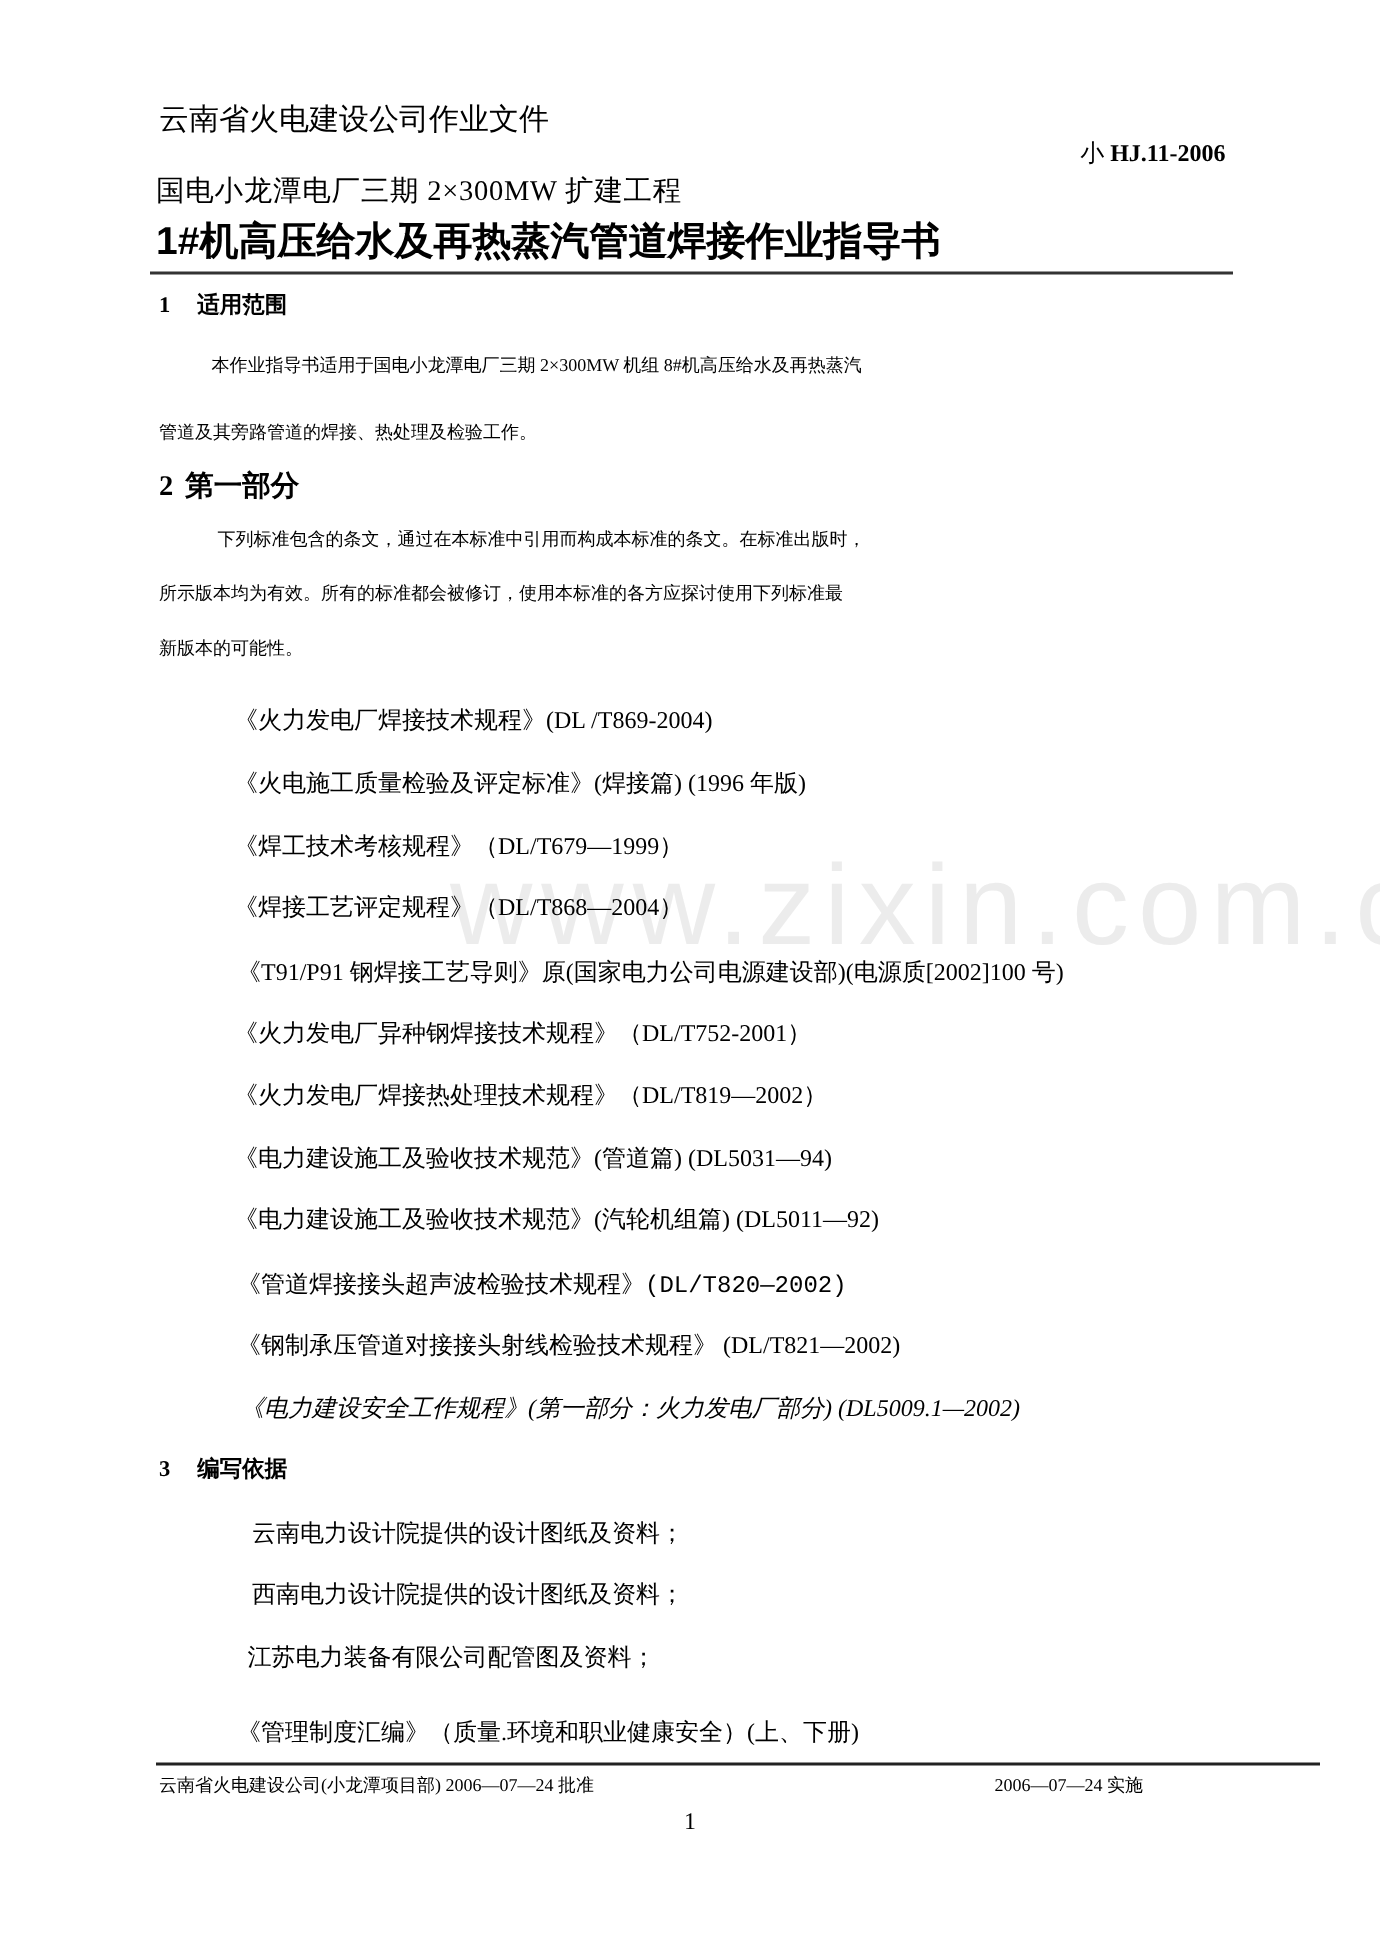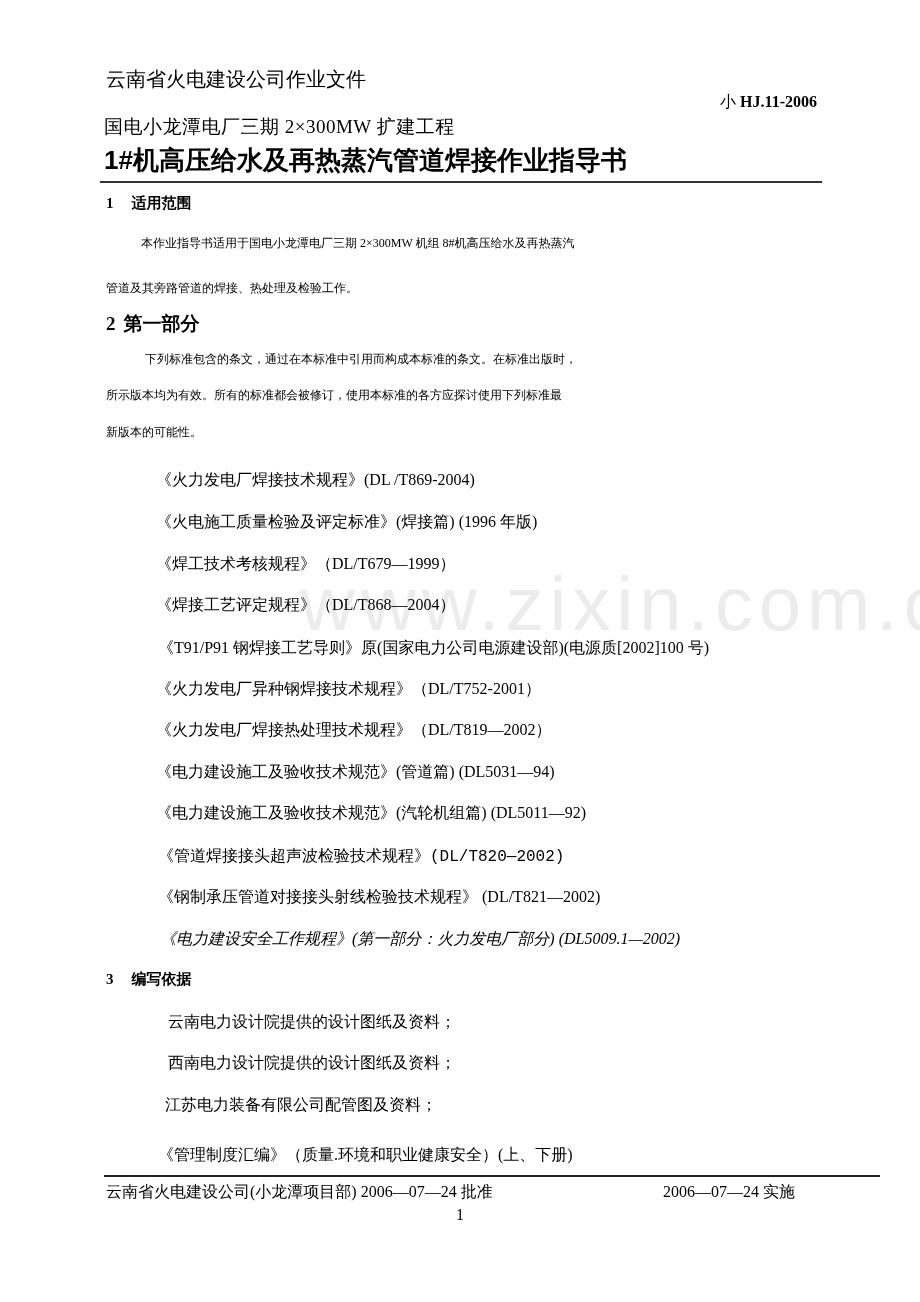--- a/index.html
+++ b/index.html
@@ -64,21 +64,21 @@
       font-size: 16px;
       text-align: right;
     }
     .page-rule {
       position: absolute;
       left: 104px; top: 1175px;
       width: 776px; height: 2px;
       background: #222;
     }
     .footer {
-      top: 1182px; font-size: 16px;
+      top: 1182px; font-size: 12px;
     }
     .footer-left { left: 106px; }
     .footer-right { left: 663px; }
     .page-num {
       left: 456px; top: 1206px; font-size: 16px;
     }
     .watermark {
       position: absolute;
       left: 300px; top: 560px;
       font-family: "Liberation Sans", "DejaVu Sans", sans-serif;

